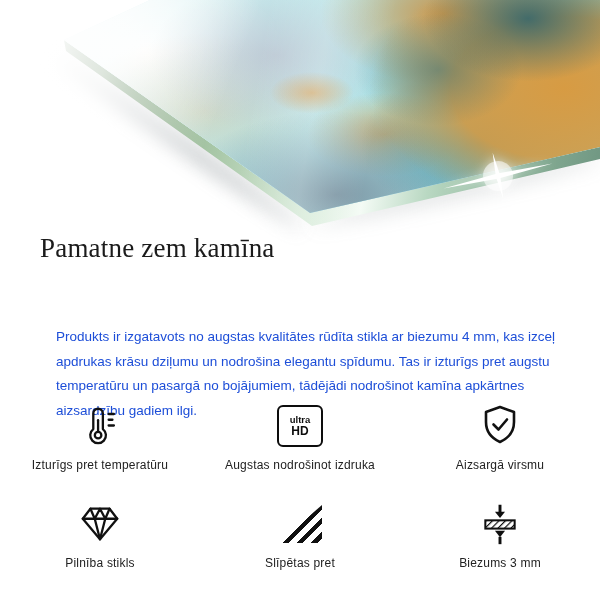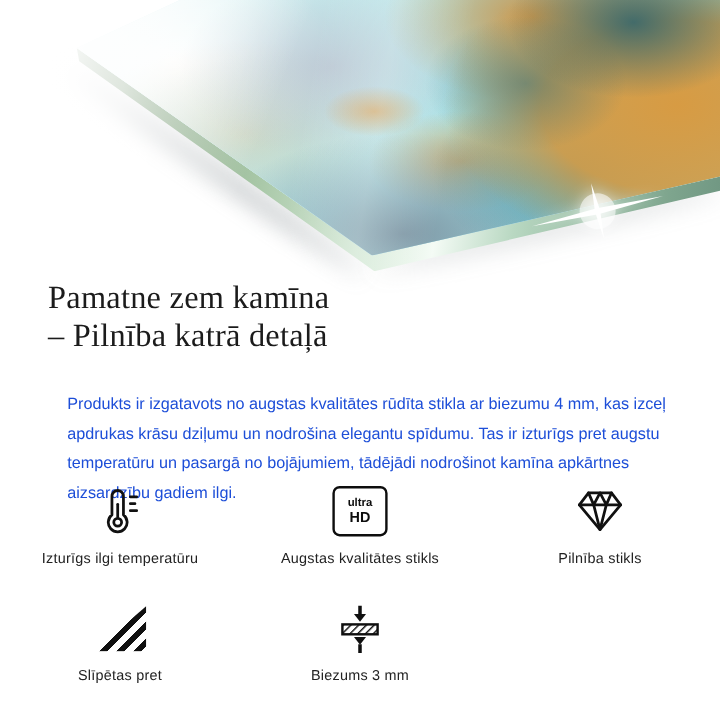--- a/index.html
+++ b/index.html
@@ -81,49 +81,57 @@
       <g transform="translate(62,36) rotate(-13)">
         <circle r="15" fill="rgba(255,255,255,.55)"></circle>
         <path d="M-56 0 L0 -2.6 L56 0 L0 2.6 Z" fill="#fff"></path>
         <path d="M0 -24 L2.2 0 L0 24 L-2.2 0 Z" fill="#fff"></path>
       </g>
     </svg>
   </div>
 
   <h1 class="title">
     <span>Pamatne zem kamīna</span>
-    <span>– Pilnība katrā detaļā</span>
   </h1>
 
   <p class="desc">Produkts ir izgatavots no augstas kvalitātes rūdīta stikla ar biezumu 4 mm, kas izceļ apdrukas krāsu dziļumu un nodrošina elegantu spīdumu. Tas ir izturīgs pret augstu temperatūru un pasargā no bojājumiem, tādējādi nodrošinot kamīna apkārtnes aizsardzību gadiem ilgi.</p>
 
   <div class="features">
 
     <div class="feature">
       <div class="icon-wrap">
         <svg width="46" height="46" viewBox="0 0 48 48" fill="none" stroke="#111" stroke-width="2.4" stroke-linecap="round" stroke-linejoin="round">
           <path d="M17 27.2 V11 a5 5 0 0 1 10 0 v16.2 a8.2 8.2 0 1 1 -10 0 Z"></path>
           <circle cx="22" cy="33.6" r="3.4"></circle>
           <path d="M22 18 V29"></path>
           <path d="M33 11.5 H38.5 M33 17.5 H37 M33 23.5 H38.5"></path>
         </svg>
       </div>
-      <div class="feature-label">Izturīgs ilgi temperatūru</div>
+      <div class="feature-label">Izturīgs pret temperatūru</div>
     </div>
 
     <div class="feature">
       <div class="icon-wrap">
         <div class="uhd-box">
           <div class="uhd-top">ultra</div>
           <div class="uhd-bottom">HD</div>
         </div>
       </div>
-      <div class="feature-label">Augstas kvalitātes stikls</div>
+      <div class="feature-label">Augstas nodrošinot izdruka</div>
     </div>
 
+    <div class="feature">
+      <div class="icon-wrap">
+        <svg width="46" height="46" viewBox="0 0 46 46" fill="none" stroke="#111" stroke-width="2.6" stroke-linecap="round" stroke-linejoin="round">
+          <path d="M23 4 L37 9 V19 C37 28.5 31.2 35.3 23 39 C14.8 35.3 9 28.5 9 19 V9 Z"></path>
+          <path d="M16.5 21.5 L21.5 26.5 L30 16.5"></path>
+        </svg>
+      </div>
+      <div class="feature-label">Aizsargā virsmu</div>
+    </div>
 
     <div class="feature">
       <div class="icon-wrap">
         <svg width="44" height="44" viewBox="0 0 46 46" fill="none" stroke="#111" stroke-width="2.4" stroke-linecap="round" stroke-linejoin="round">
           <path d="M13 7 H33 L41 17.5 L23 39 L5 17.5 Z"></path>
           <path d="M5 17.5 H41"></path>
           <path d="M13 7 L17.5 17.5 L23 7 L28.5 17.5 L33 7"></path>
           <path d="M17.5 17.5 L23 39 M28.5 17.5 L23 39"></path>
         </svg>
       </div>

